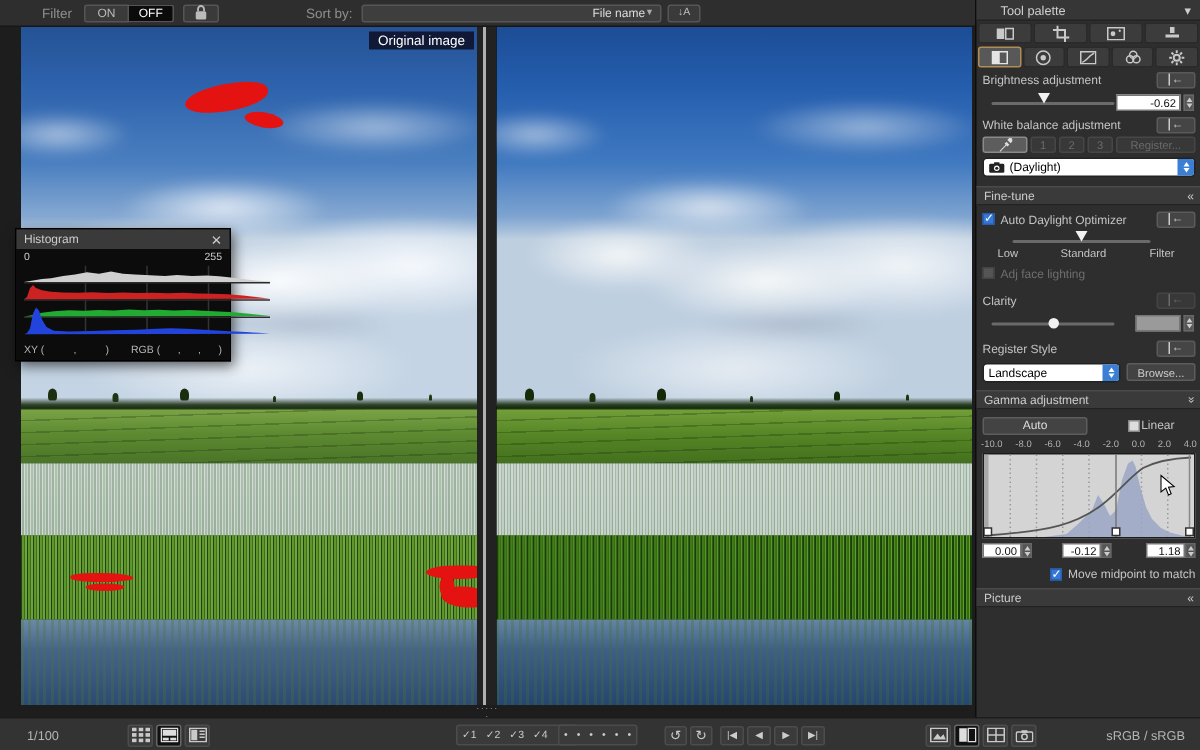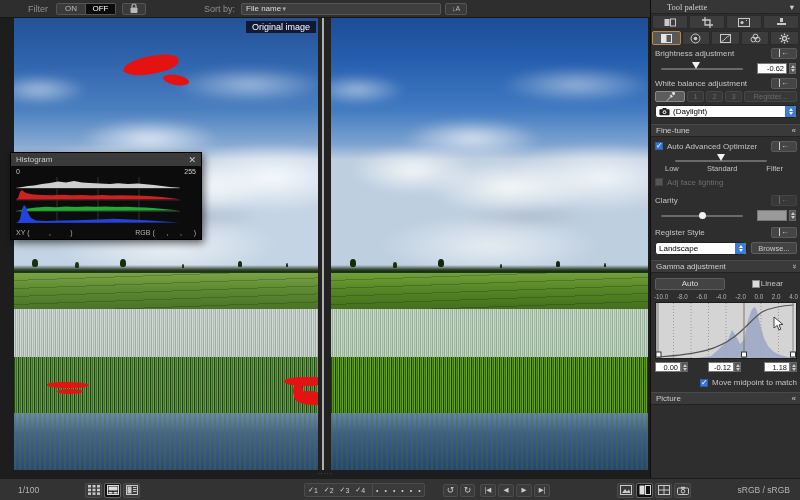--- a/index.html
+++ b/index.html
@@ -11,21 +11,21 @@
   .topbar { position:absolute; top:0; left:0; width:650px; height:18px;
     background:#2e2e2e; border-bottom:1px solid #171717; display:flex; align-items:center; }
   .topbar .lbl { color:#8f8f8f; font-size:9px; }
   .tb-btn { height:12px; border:1px solid #555; background:#3a3a3a; color:#bbb;
     font-size:8px; display:flex; align-items:center; justify-content:center; }
   .tb-btn.on { width:30px; border-radius:2px 0 0 2px; }
   .tb-btn.off { width:30px; background:#0b0b0b; color:#fff; border-radius:0 2px 2px 0; border-left:none; }
   .tb-btn.sq { width:24px; margin-left:6px; border-radius:2px; }
   .tb-select { width:200px; height:12px; background:#3e3e3e; border:1px solid #565656;
     border-radius:2px; color:#ddd; font-size:8px; display:flex; align-items:center;
-    padding:0 4px; justify-content:flex-start; }
+    padding:0 4px; justify-content:flex-end; }
   .tb-select .car { color:#aaa; font-size:6px; }
   .tb-sort { width:22px; height:12px; margin-left:4px; background:#3a3a3a; border:1px solid #555;
     border-radius:2px; color:#bbb; font-size:7px; display:flex; align-items:center; justify-content:center; }
 
   
   .viewer { position:absolute; top:18px; left:0; width:650px; height:460px; background:#1d1d1d; }
   .panel { position:absolute; top:0; height:452px; overflow:hidden; background:#000; }
   .panel.left  { left:14px;  width:304px; }
   .panel.right { left:331px; width:317px; }
   .divider { position:absolute; left:318px; top:0; width:13px; height:452px; background:#222; }
@@ -70,36 +70,36 @@
   .water { position:absolute; left:0; right:0; top:87.4%; height:12.6%;
     background:
       repeating-linear-gradient(90deg, rgba(70,120,50,.3) 0 2px, rgba(0,0,0,0) 2px 5px),
       linear-gradient(180deg,#6d8aa6 0%,#46648a 35%,#2d4a72 100%); }
 
   .warn { position:absolute; background:#e51212; }
   .orig-badge { position:absolute; top:3px; right:2px; background:rgba(14,20,46,.92);
     color:#fff; font-size:9px; padding:1px 6px; z-index:5; }
 
   
-  .hist-win { position:absolute; left:10px; top:134px; width:192px; z-index:10;
+  .hist-win { position:absolute; left:10px; top:134px; width:144px; z-index:10;
     background:#1b1b1b; border:1px solid #000; box-shadow:2px 3px 8px rgba(0,0,0,.6); }
   .hist-title { height:13px; background:#3a3a3a; color:#ccc; font-size:8px;
     display:flex; align-items:center; padding:0 5px; justify-content:space-between; }
   .hist-title .x { color:#ccc; font-size:9px; }
   .hist-body { background:#0c0c0c; padding:2px 5px 1px 5px; }
   .hist-scale { display:flex; justify-content:space-between; color:#ccc; font-size:7px; height:9px; }
   .hist-foot { display:flex; justify-content:space-between; color:#b5b5b5; font-size:7px;
     height:11px; align-items:center; white-space:pre; }
 
   
   .toolpanel { position:absolute; top:0; right:0; width:150px; height:478px;
     background:#2e2e2e; border-left:1px solid #0d0d0d; color:#c8c8c8; }
   .tp-row { position:absolute; left:0; width:150px; }
   .tp-head { height:14px; background:#363636; border-bottom:1px solid #232323; display:flex;
-    align-items:center; padding:0 6px 0 16px; font-size:8.5px; color:#cfcfcf; justify-content:space-between;font-family:Liberation Serif, serif; }
+    align-items:center; padding:0 6px 0 16px; font-size:8.5px; color:#cfcfcf; justify-content:space-between; }
   .tabs { display:flex; gap:1px; padding:1px 1px; }
   .tab { flex:1; height:14px; background:#3c3c3c; border:1px solid #2a2a2a; border-radius:2px;
     display:flex; align-items:center; justify-content:center; }
   .tab.sel { background:#585858; border:1px solid #b08d57; }
   .sec-head { height:13px; background:#3a3a3a; border-top:1px solid #4a4a4a; border-bottom:1px solid #222;
     display:flex; align-items:center; justify-content:space-between; padding:0 5px; font-size:8px; color:#ccc; }
   .rowflex { display:flex; align-items:center; padding:0 4px; justify-content:space-between; }
   .tp-label { font-size:8px; color:#c4c4c4; }
   .tp-label.dis { color:#6e6e6e; }
   .reset-btn { width:26px; height:11px; background:#454545; border:1px solid #5a5a5a; border-radius:2px;
@@ -340,21 +340,21 @@
     <div class="tp-row rowflex" style="top:47px;height:12px">
       <span class="tp-label">Brightness adjustment</span>
       <div class="reset-btn">
           <span class="reset-g">←</span>
         </div>
     </div>
     <div class="tp-row" style="top:63px;height:12px">
       <div class="track" style="position:absolute;left:10px;right:58px;top:5px">
         <span class="thumb-tri" style="left:38%"></span>
       </div>
-      <div style="position:absolute;right:14px;top:0;width:30px" class="vbox">-0.62</div>
+      <div style="position:absolute;right:14px;top:0;width:43px" class="vbox">-0.62</div>
       <div class="stepper" style="position:absolute;right:5px;top:0">
           <i class="u"></i>
           <i class="d"></i>
         </div>
     </div>
 
     <div class="tp-row rowflex" style="top:77px;height:12px">
       <span class="tp-label">White balance adjustment</span>
       <div class="reset-btn">
           <span class="reset-g">←</span>
@@ -390,21 +390,21 @@
       </div>
     </div>
 
     <div class="tp-row sec-head" style="top:124px">
       <span>Fine-tune</span>
       <span>«</span>
     </div>
     <div class="tp-row rowflex" style="top:140px;height:12px">
       <span style="display:flex;align-items:center;gap:4px">
         <span class="checkbox checked"></span>
-        <span class="tp-label">Auto Advanced Optimizer</span>
+        <span class="tp-label">Auto Daylight Optimizer</span>
       </span>
       <div class="reset-btn">
           <span class="reset-g">←</span>
         </div>
     </div>
     <div class="tp-row" style="top:156px;height:8px">
       <div class="track" style="position:absolute;left:24px;right:34px;top:4px">
         <span class="thumb-tri" style="left:46%"></span>
       </div>
     </div>

